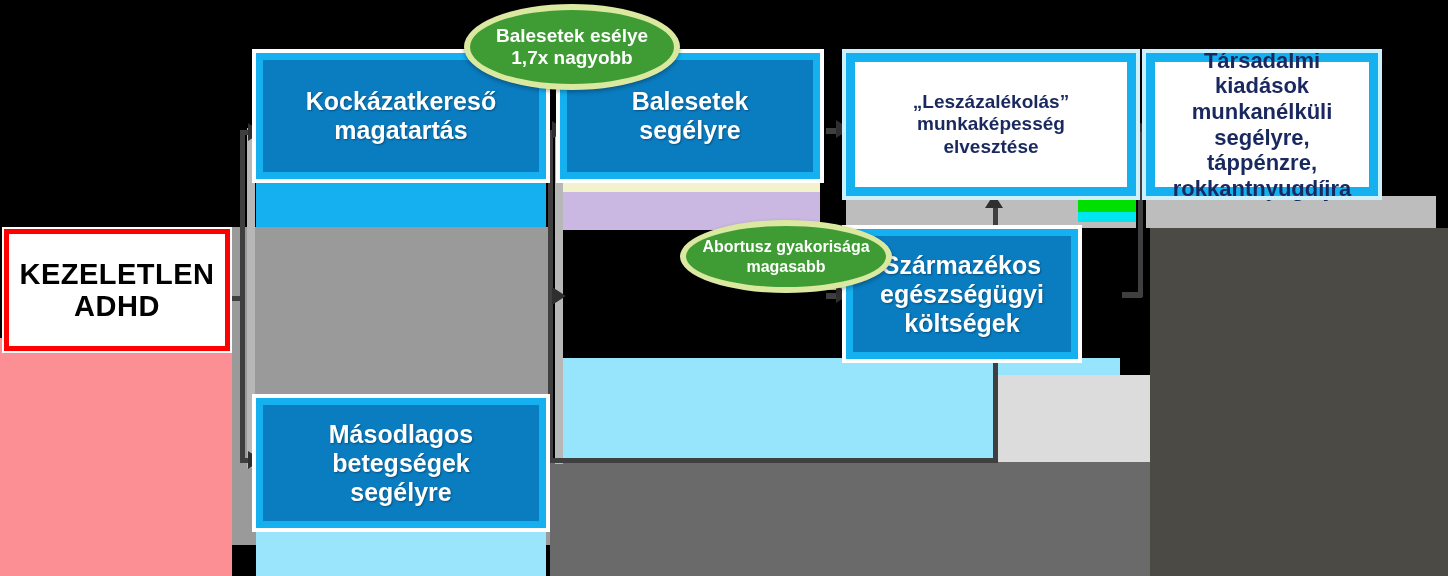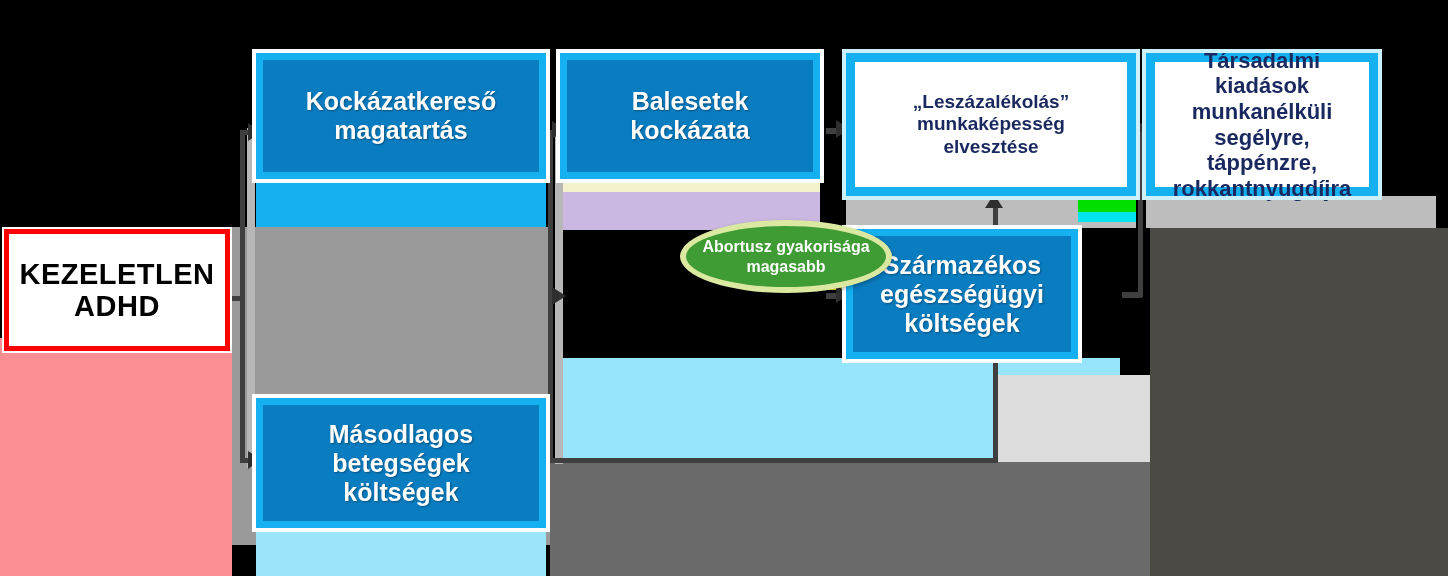--- a/index.html
+++ b/index.html
@@ -166,37 +166,39 @@
   <div class="conn" style="left:1122px; top:292px; width:20px; height:6px;"></div>
 
   <div class="node node-blue" style="left:256px; top:53px; width:290px; height:126px; white-space:pre-line;">Kockázatkereső
 magatartás</div>
 
   <div class="node node-red" style="left:4px; top:229px; width:226px; height:122px; white-space:pre-line;">KEZELETLEN
 ADHD</div>
 
   <div class="node node-blue" style="left:256px; top:398px; width:290px; height:130px; white-space:pre-line;">Másodlagos
 betegségek
-költségek</div>
+segélyre</div>
 
   <div class="node node-blue" style="left:560px; top:53px; width:260px; height:126px; white-space:pre-line;">Balesetek
-kockázata</div>
+segélyre</div>
 
 
   <div class="node node-white" style="left:846px; top:53px; width:290px; height:143px; white-space:pre-line;">„Leszázalékolás”
 munkaképesség
 elvesztése</div>
 
   <div class="node node-blue" style="left:846px; top:229px; width:232px; height:130px; white-space:pre-line;">Származékos
 egészségügyi
 költségek</div>
 
   <div class="node node-white small" style="left:1146px; top:53px; width:232px; height:143px; white-space:pre-line;">Társadalmi kiadások
 munkanélküli
 segélyre,
 táppénzre,
 rokkantnyugdíjra</div>
 
+  <div class="callout c1" style="white-space:pre-line;">Balesetek esélye
+1,7x nagyobb</div>
 
   <div class="callout c2" style="white-space:pre-line;">Abortusz gyakorisága
 magasabb</div>
 
 </div>
 
 </body></html>

